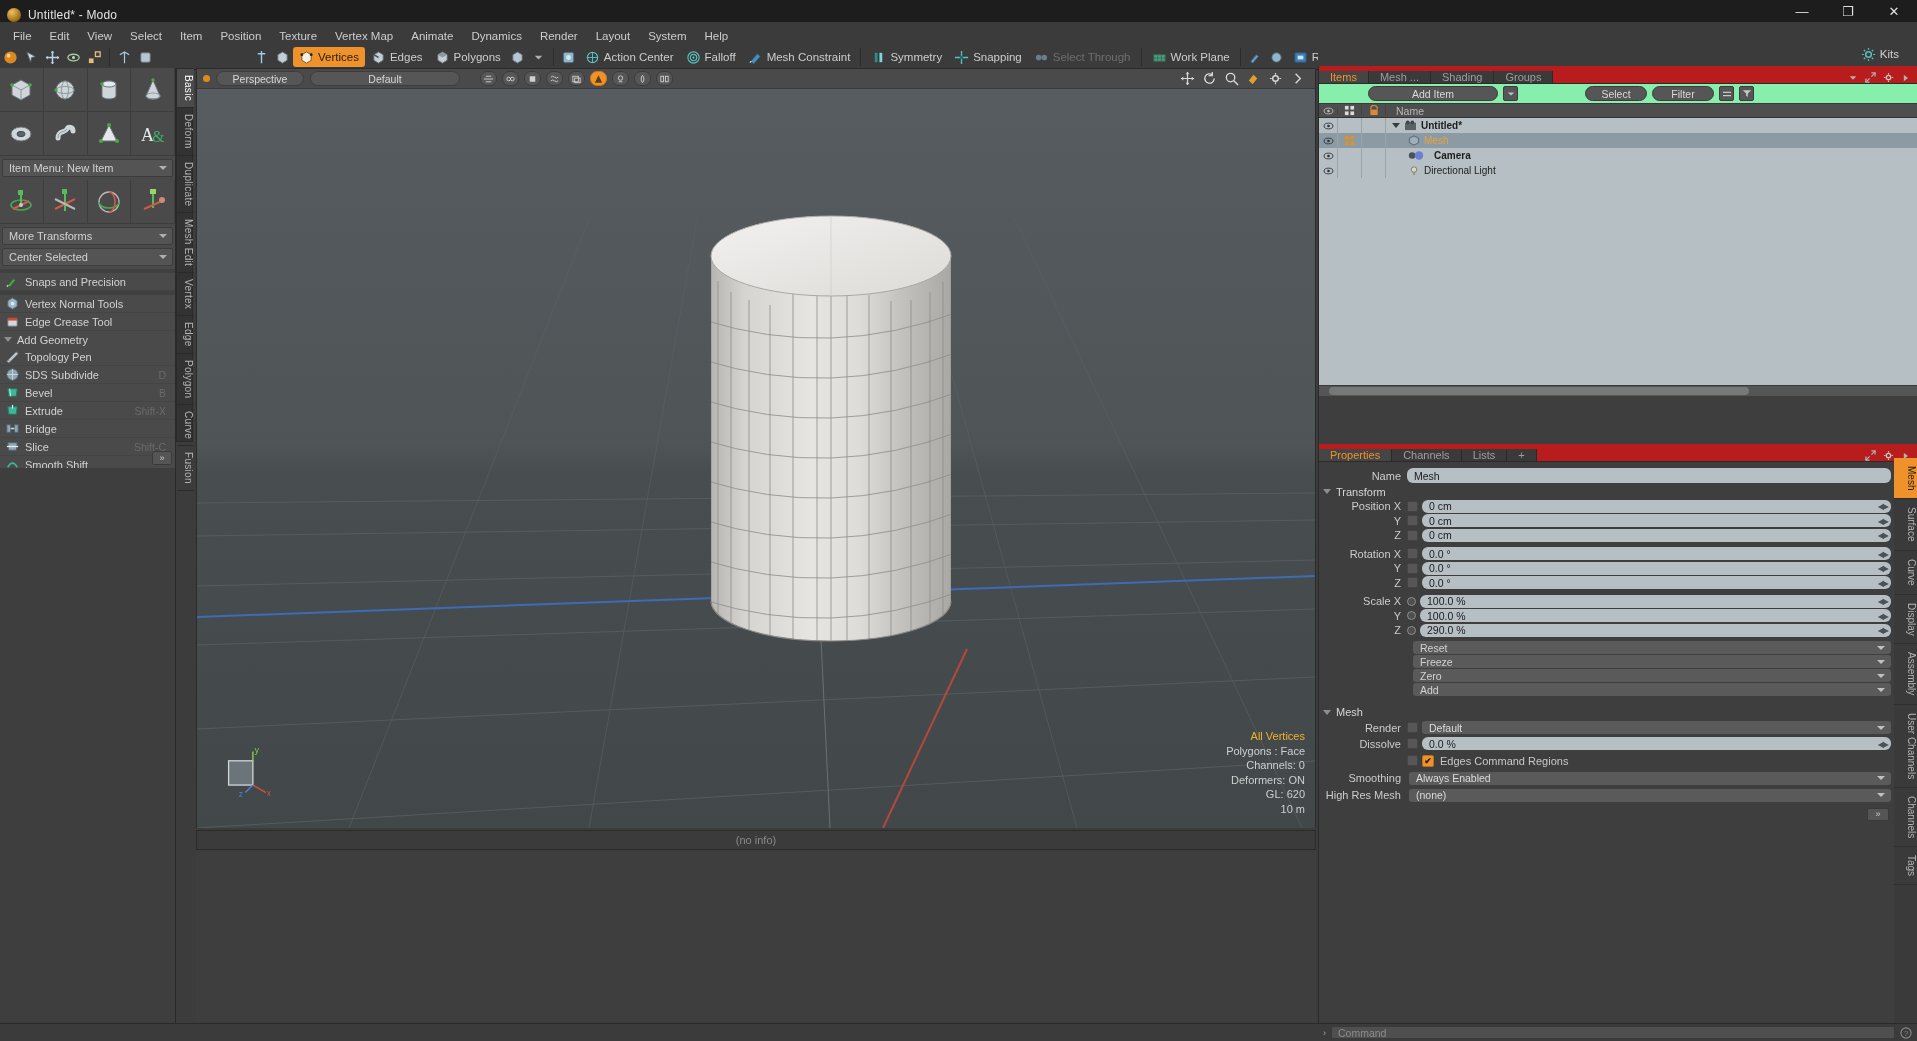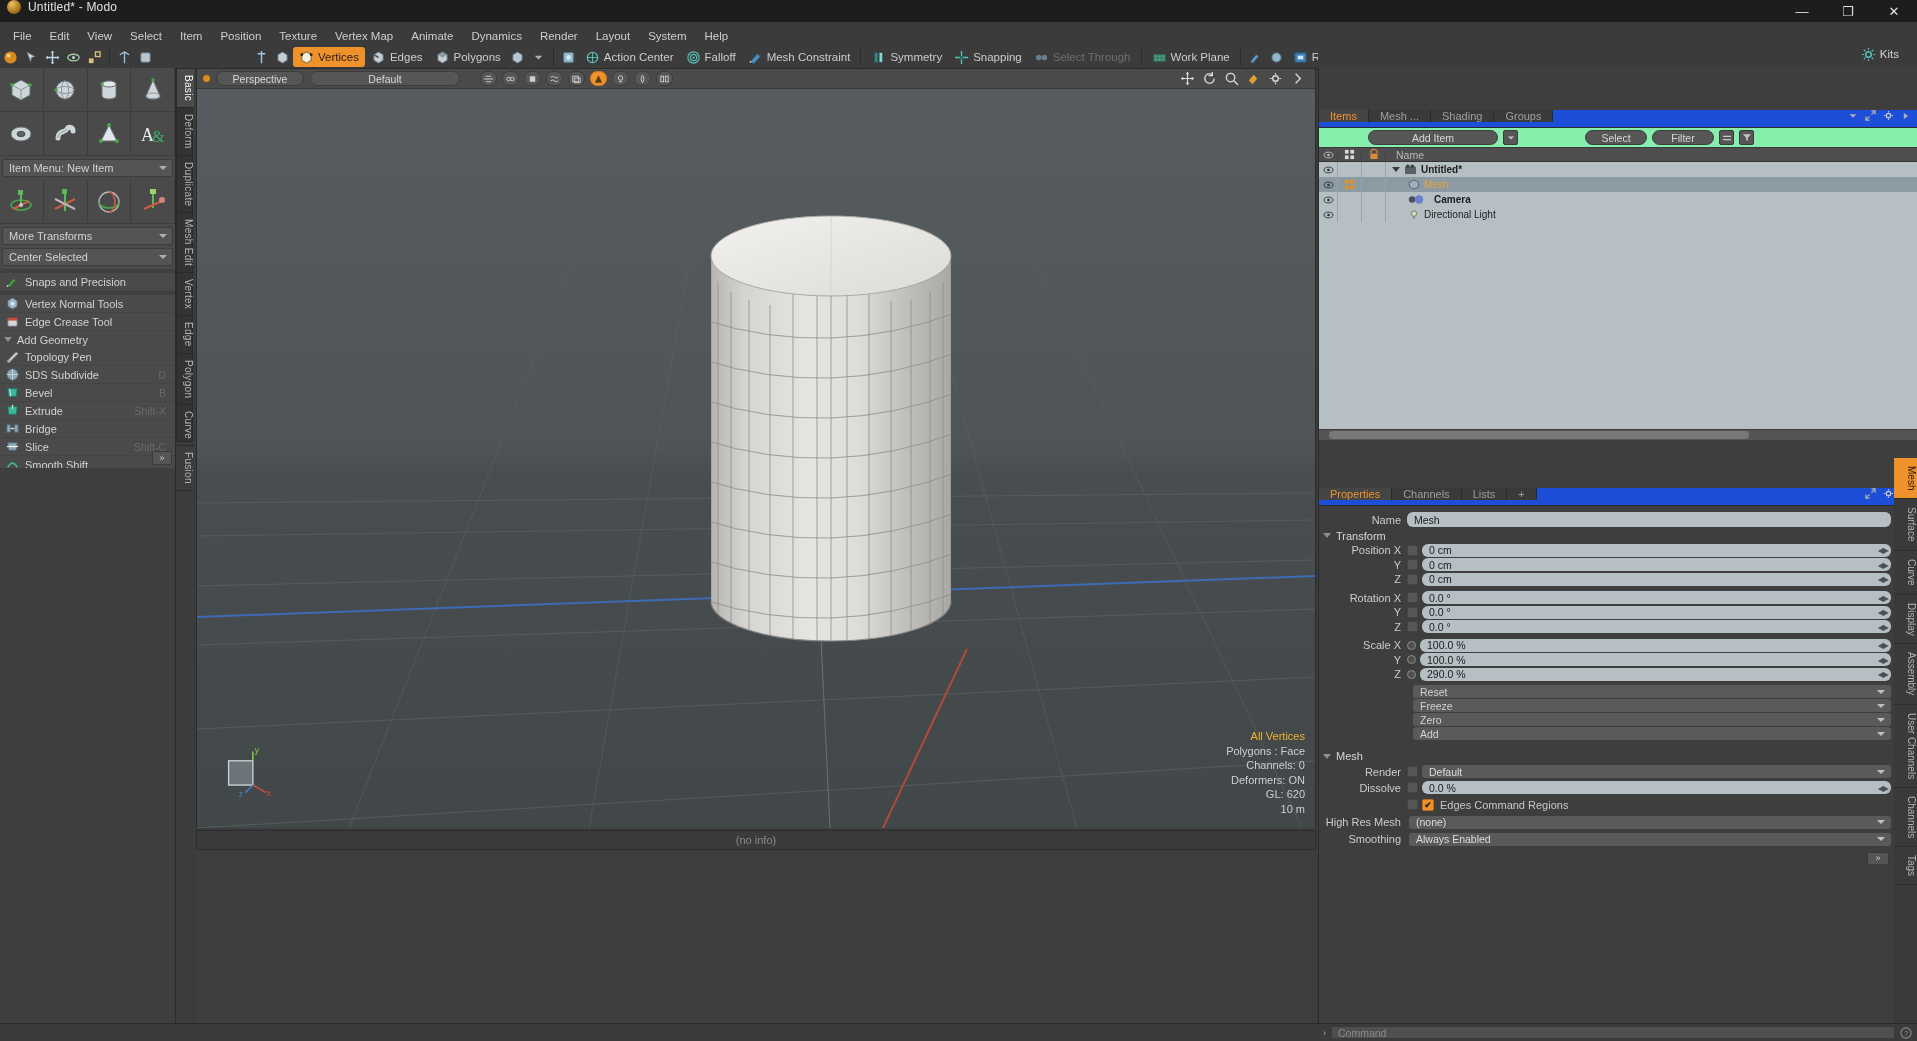--- a/index.html
+++ b/index.html
@@ -8,21 +8,21 @@
     background:#3c3c3c;
     font-family:"Liberation Sans", sans-serif;
     font-size:11.5px; color:#c8c8c8;
     -webkit-font-smoothing:antialiased;
   }
   #app { position:relative; width:1917px; height:1041px; }
 
   
   .titlebar {
     position:absolute; left:0; top:0; width:1917px; height:22px;
-    background:#1d1d1d; display:flex; align-items:flex-start;
+    background:#1d1d1d; display:flex; align-items:flex-end;
   }
   .title-icon {
     width:14px; height:14px; margin-left:7px; margin-right:7px; border-radius:50%;
     background:radial-gradient(circle at 35% 30%, #f0c060, #9a6a12 70%, #5a3c08);
     flex:0 0 auto;
   }
   .title-text { color:#e2e2e2; font-size:12px; letter-spacing:.2px; }
   .win-btns { margin-left:auto; display:flex; height:22px; }
   .win-btn {
     width:46px; height:22px; display:flex; align-items:center; justify-content:center;
@@ -176,23 +176,22 @@
   }
 
   .rpanel {
     position:absolute; left:1318px; width:599px; background:#3e3e3e;
     border-left:1px solid #2a2a2a;
   }
   .items-panel { top:66px; height:378px; }
   .props-panel { top:444px; height:579px; }
 
   .ptabs {
-    height:18px; background:#1d4ed8; display:flex; align-items:flex-start;
+    height:18px; background:#b91c1c; display:flex; align-items:flex-end;
     border-bottom:1px solid #2a2a2a;
-    margin-top:44px;
   }
   .ptab {
     padding:0 11px; display:flex; align-items:center; font-size:11px;
     color:#9e9e9e; border-right:1px solid #2a2a2a; background:#3a3a3a;
   }
   .ptab.sel { background:#454545; color:#f0922b; }
   .ptabs-right { margin-left:auto; display:flex; align-items:center; gap:7px; padding:0 7px;}
 
   .items-toolbar {
     height:19px; display:flex; align-items:center; gap:5px; padding:2px 5px;
@@ -1254,31 +1253,31 @@
       <div class="prop-row" style="height:18px;">
         <div class="plabel"></div>
         <span class="sm-sq"></span>
         <div style="display:flex;align-items:center;gap:6px;">
           <span class="chk">✔</span>
           <span>Edges Command Regions</span>
         </div>
       </div>
 
       <div class="prop-row" style="height:17px;">
+        <div class="plabel">Smoothing</div>
+        <div class="pfield dropdown" style="margin-left:2px;">
+          <span>Always Enabled</span>
+          <span class="dcaret"></span>
+        </div>
+      </div>
+
+      <div class="prop-row" style="height:17px;">
         <div class="plabel">High Res Mesh</div>
         <div class="pfield dropdown" style="margin-left:2px;">
           <span>(none)</span>
-          <span class="dcaret"></span>
-        </div>
-      </div>
-
-      <div class="prop-row" style="height:17px;">
-        <div class="plabel">Smoothing</div>
-        <div class="pfield dropdown" style="margin-left:2px;">
-          <span>Always Enabled</span>
           <span class="dcaret"></span>
         </div>
       </div>
 
       <div style="display:flex;justify-content:flex-end;padding:4px 28px 0 0;">
         <div style="width:22px;height:13px;background:#555;border:1px solid #3a3a3a;border-radius:2px;display:flex;align-items:center;justify-content:center;font-size:9px;color:#cfcfcf;">»</div>
       </div>
     </div>
   </div>
 

